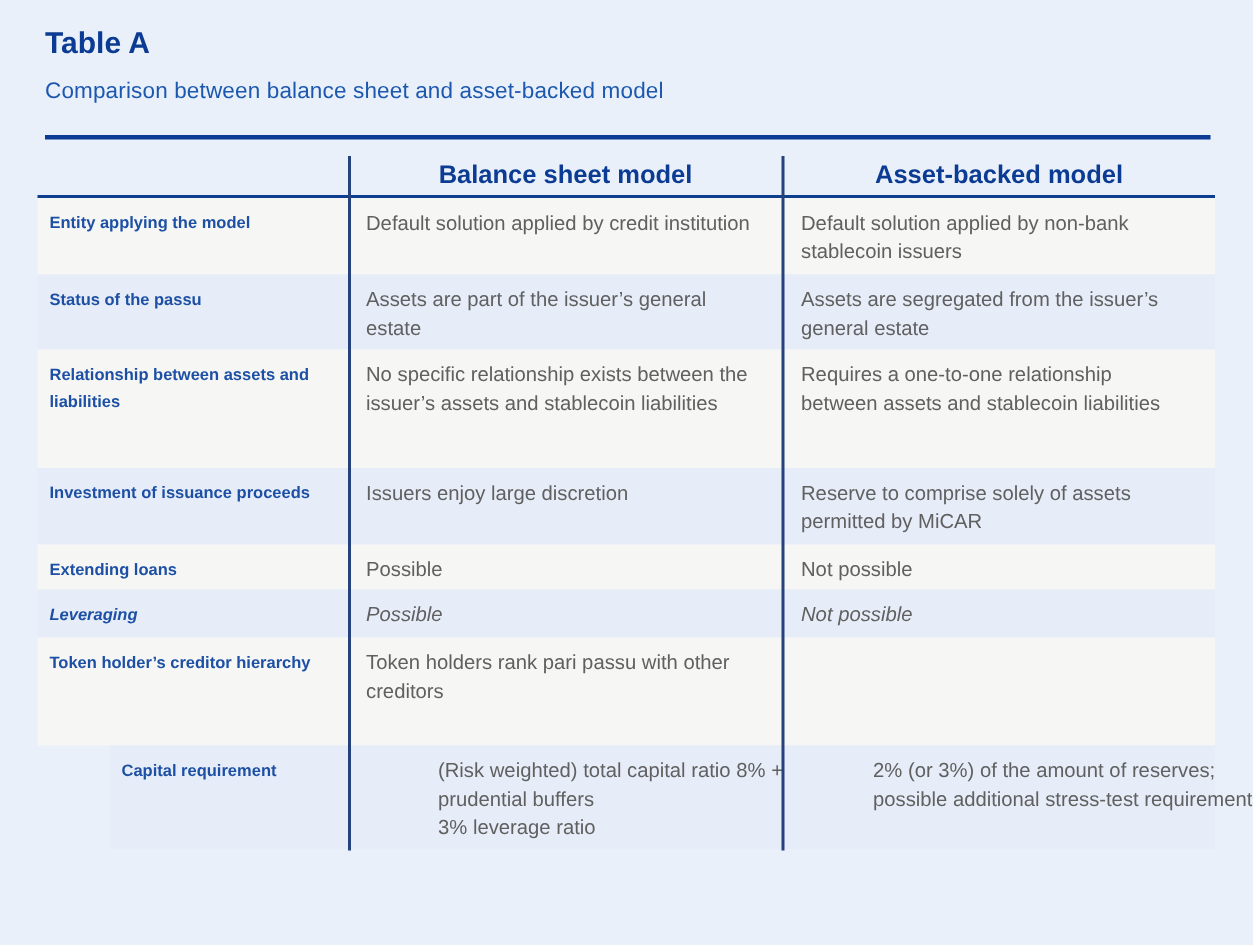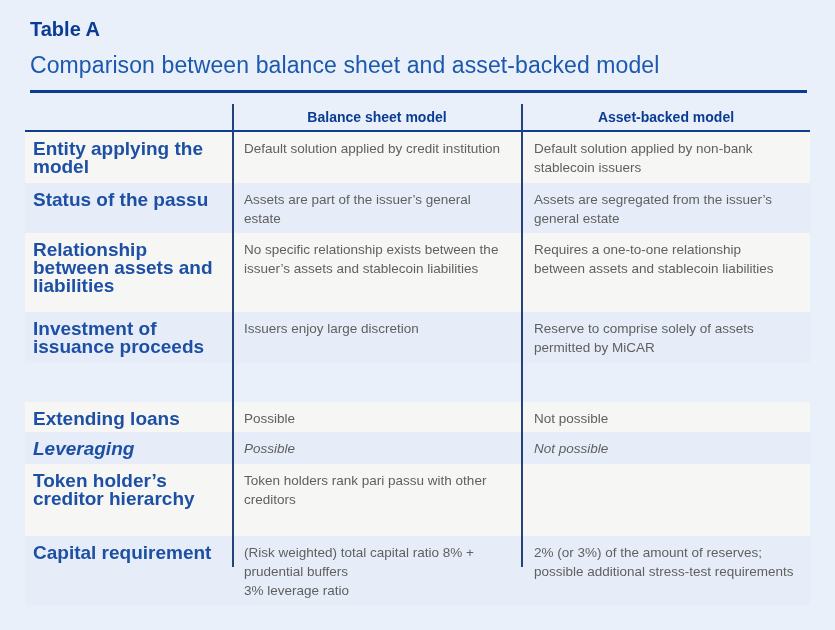--- a/index.html
+++ b/index.html
@@ -10,35 +10,35 @@
     overflow:hidden;
   }
   #app { position:relative; width:835px; height:630px; }
 
   .table-label {
     position:absolute; left:30px; top:18px;
     font-size:20px; font-weight:bold; color:#0b3b93;
   }
   .page-title {
     position:absolute; left:30px; top:52px;
-    font-size:23px; font-weight:400; color:#1c58ae;
+    font-size:15px; font-weight:400; color:#1c58ae;
     letter-spacing:0.1px;
   }
   .title-rule {
     position:absolute; left:30px; top:90px;
     width:777px; height:3px; background:#0b3b93;
   }
 
   .col-headers {
     position:absolute; left:25px; top:104px; width:785px; height:26px;
     display:grid; grid-template-columns:207px 290px 288px;
     align-items:center;
   }
   .col-headers .hcell {
-    text-align:center; font-size:14px; font-weight:bold; color:#0b3b93;
+    text-align:center; font-size:17px; font-weight:bold; color:#0b3b93;
   }
   .header-rule {
     position:absolute; left:25px; top:130px;
     width:785px; height:2px; background:#0d3e8f;
   }
 
   .vline {
     position:absolute; top:104px; width:2px; height:463px; background:#26427d;
     z-index:3;
   }
@@ -46,26 +46,26 @@
   .vline-2 { left:521px; }
 
   .tbody { position:absolute; left:25px; top:132px; width:785px; }
   .trow {
     display:grid; grid-template-columns:207px 290px 288px;
   }
   .trow:nth-child(odd)  { background:#f6f6f4; }
   .trow:nth-child(even) { background:#e7edf8; }
   .r1 { min-height:51px; } .r2 { min-height:50px; }
   .r3 { min-height:79px; } .r4 { min-height:51px; }
-  .r5 { min-height:30px;margin-top:39px; } .r6 { min-height:32px;font-style:italic; }
-  .r7 { min-height:72px; } .r8 { min-height:69px; }
+  .r5 { min-height:30px; } .r6 { min-height:32px;font-style:italic; }
+  .r7 { min-height:72px; } .r8 { min-height:69px;margin-left:48px; }
 
   .label-cell {
     padding:8px 12px 4px 8px;
-    font-size:19px; font-weight:bold; color:#1d50a4; line-height:18px;
+    font-size:11px; font-weight:bold; color:#1d50a4; line-height:18px;
   }
   .data-cell {
     padding:7px 16px 4px 12px;
     font-size:13.5px; color:#606060; line-height:19px;
     white-space:pre-line;
   }
 </style>
 </head>
 <body>
 

